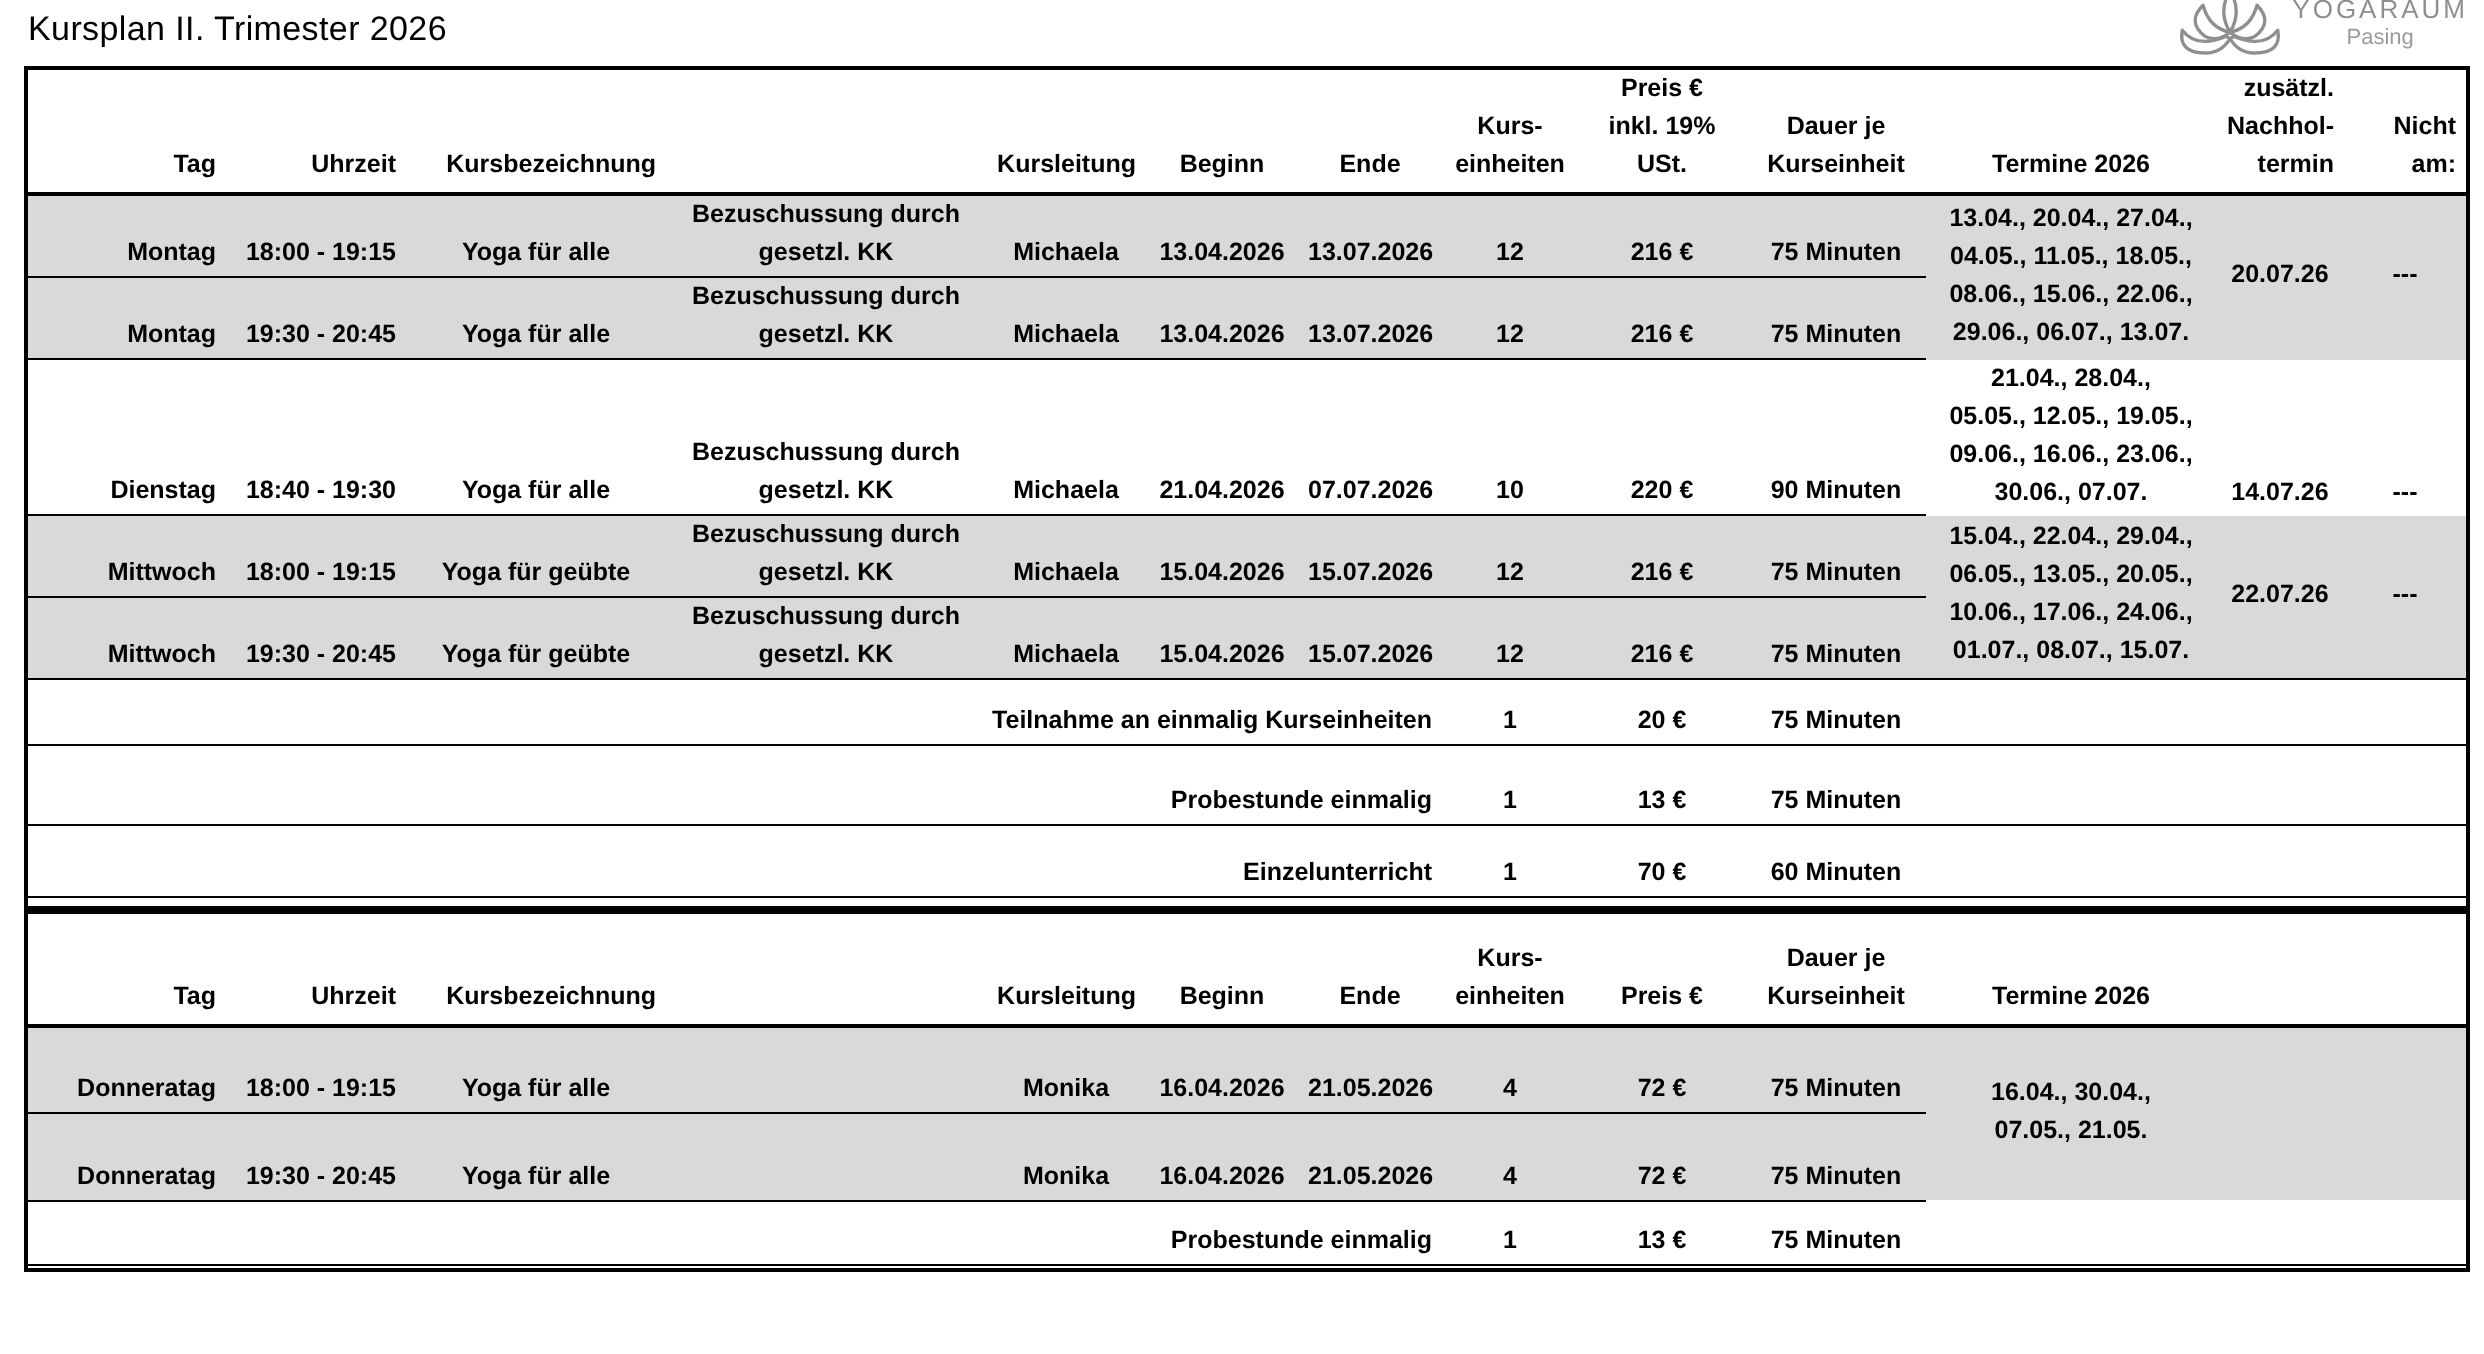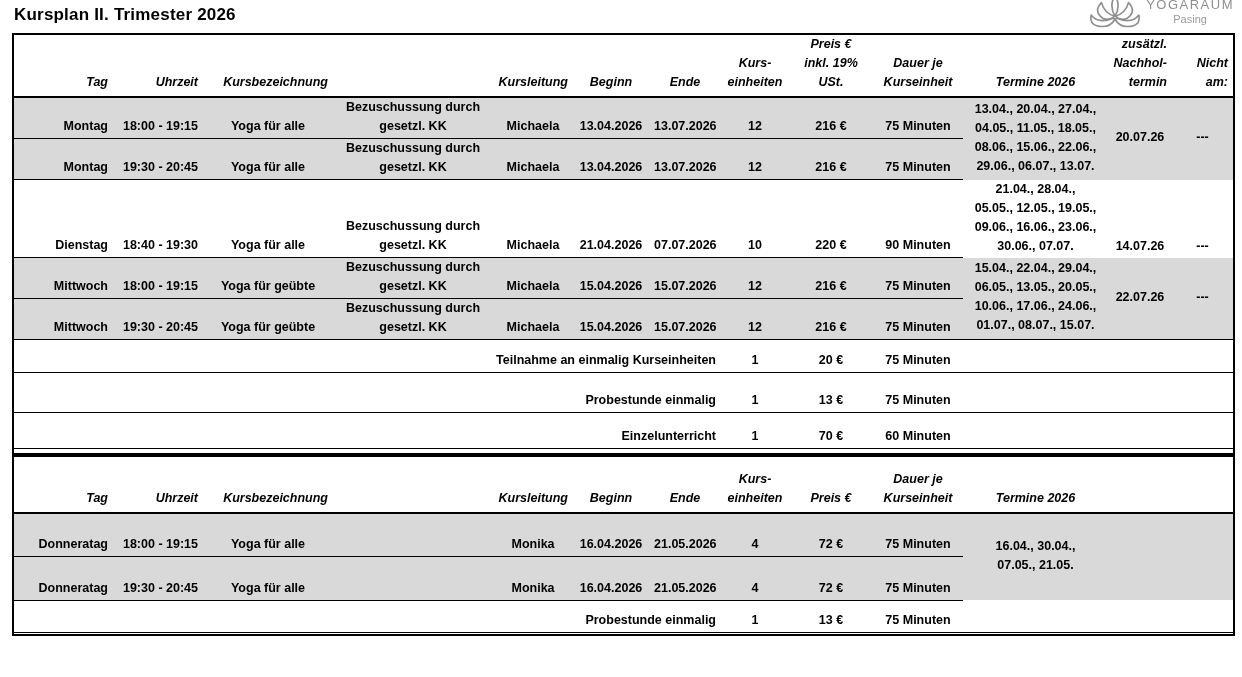--- a/index.html
+++ b/index.html
@@ -1,36 +1,36 @@
 <!DOCTYPE html>
 <html><head>
 <meta charset="utf-8">
 <style>
   html,body{margin:0;padding:0;background:#fff;}
   #page{position:relative;width:1242px;height:677px;background:#ffffff;overflow:hidden;
         font-family:"Liberation Sans", sans-serif;color:#000;}
 
   
-  #title{position:absolute;left:14px;top:5px;font-size:17px;font-weight:bold;letter-spacing:.2px;}
+  #title{position:absolute;left:14px;top:5px;font-size:17px;font-weight:normal;letter-spacing:.2px;}
 
   
   #logo{position:absolute;right:8px;top:-5px;display:flex;align-items:flex-start;}
   #logo .mark{width:54px;height:36px;margin-right:4px;}
   #logo .words{display:flex;flex-direction:column;align-items:center;margin-top:2px;}
   #logo .brand{font-size:13px;letter-spacing:1.5px;color:#8f8f8f;font-weight:normal;}
   #logo .sub{font-size:11px;color:#9a9a9a;margin-top:1px;}
 
   
   table.t{border-collapse:collapse;table-layout:fixed;width:1221px;position:absolute;left:12px;
           border:2.5px solid #000;background:#fff;}
   #t1{top:33px;}
   #t2{top:455px;}
   table.t td{font-weight:bold;font-size:12.5px;line-height:19px;vertical-align:bottom;
              padding:0 5px 2px 5px;white-space:pre-line;overflow:hidden;}
-  tr.hd td{border-bottom:2.5px solid #000;padding-bottom:4px;font-style:italic;}
+  tr.hd td{border-bottom:2.5px solid #000;padding-bottom:4px;}
   td.gray{background:#d9d9d9;}
   td.bb{border-bottom:1.5px solid #000;}
   table.t td.mid{vertical-align:middle;}
   .ctr{text-align:center;}
   .rt{text-align:right;}
   .lt{text-align:right;}
 
   
   #footerbox{position:absolute;left:12px;top:636px;width:1216px;height:29px;
              border:2.5px solid #000;display:flex;align-items:center;}

